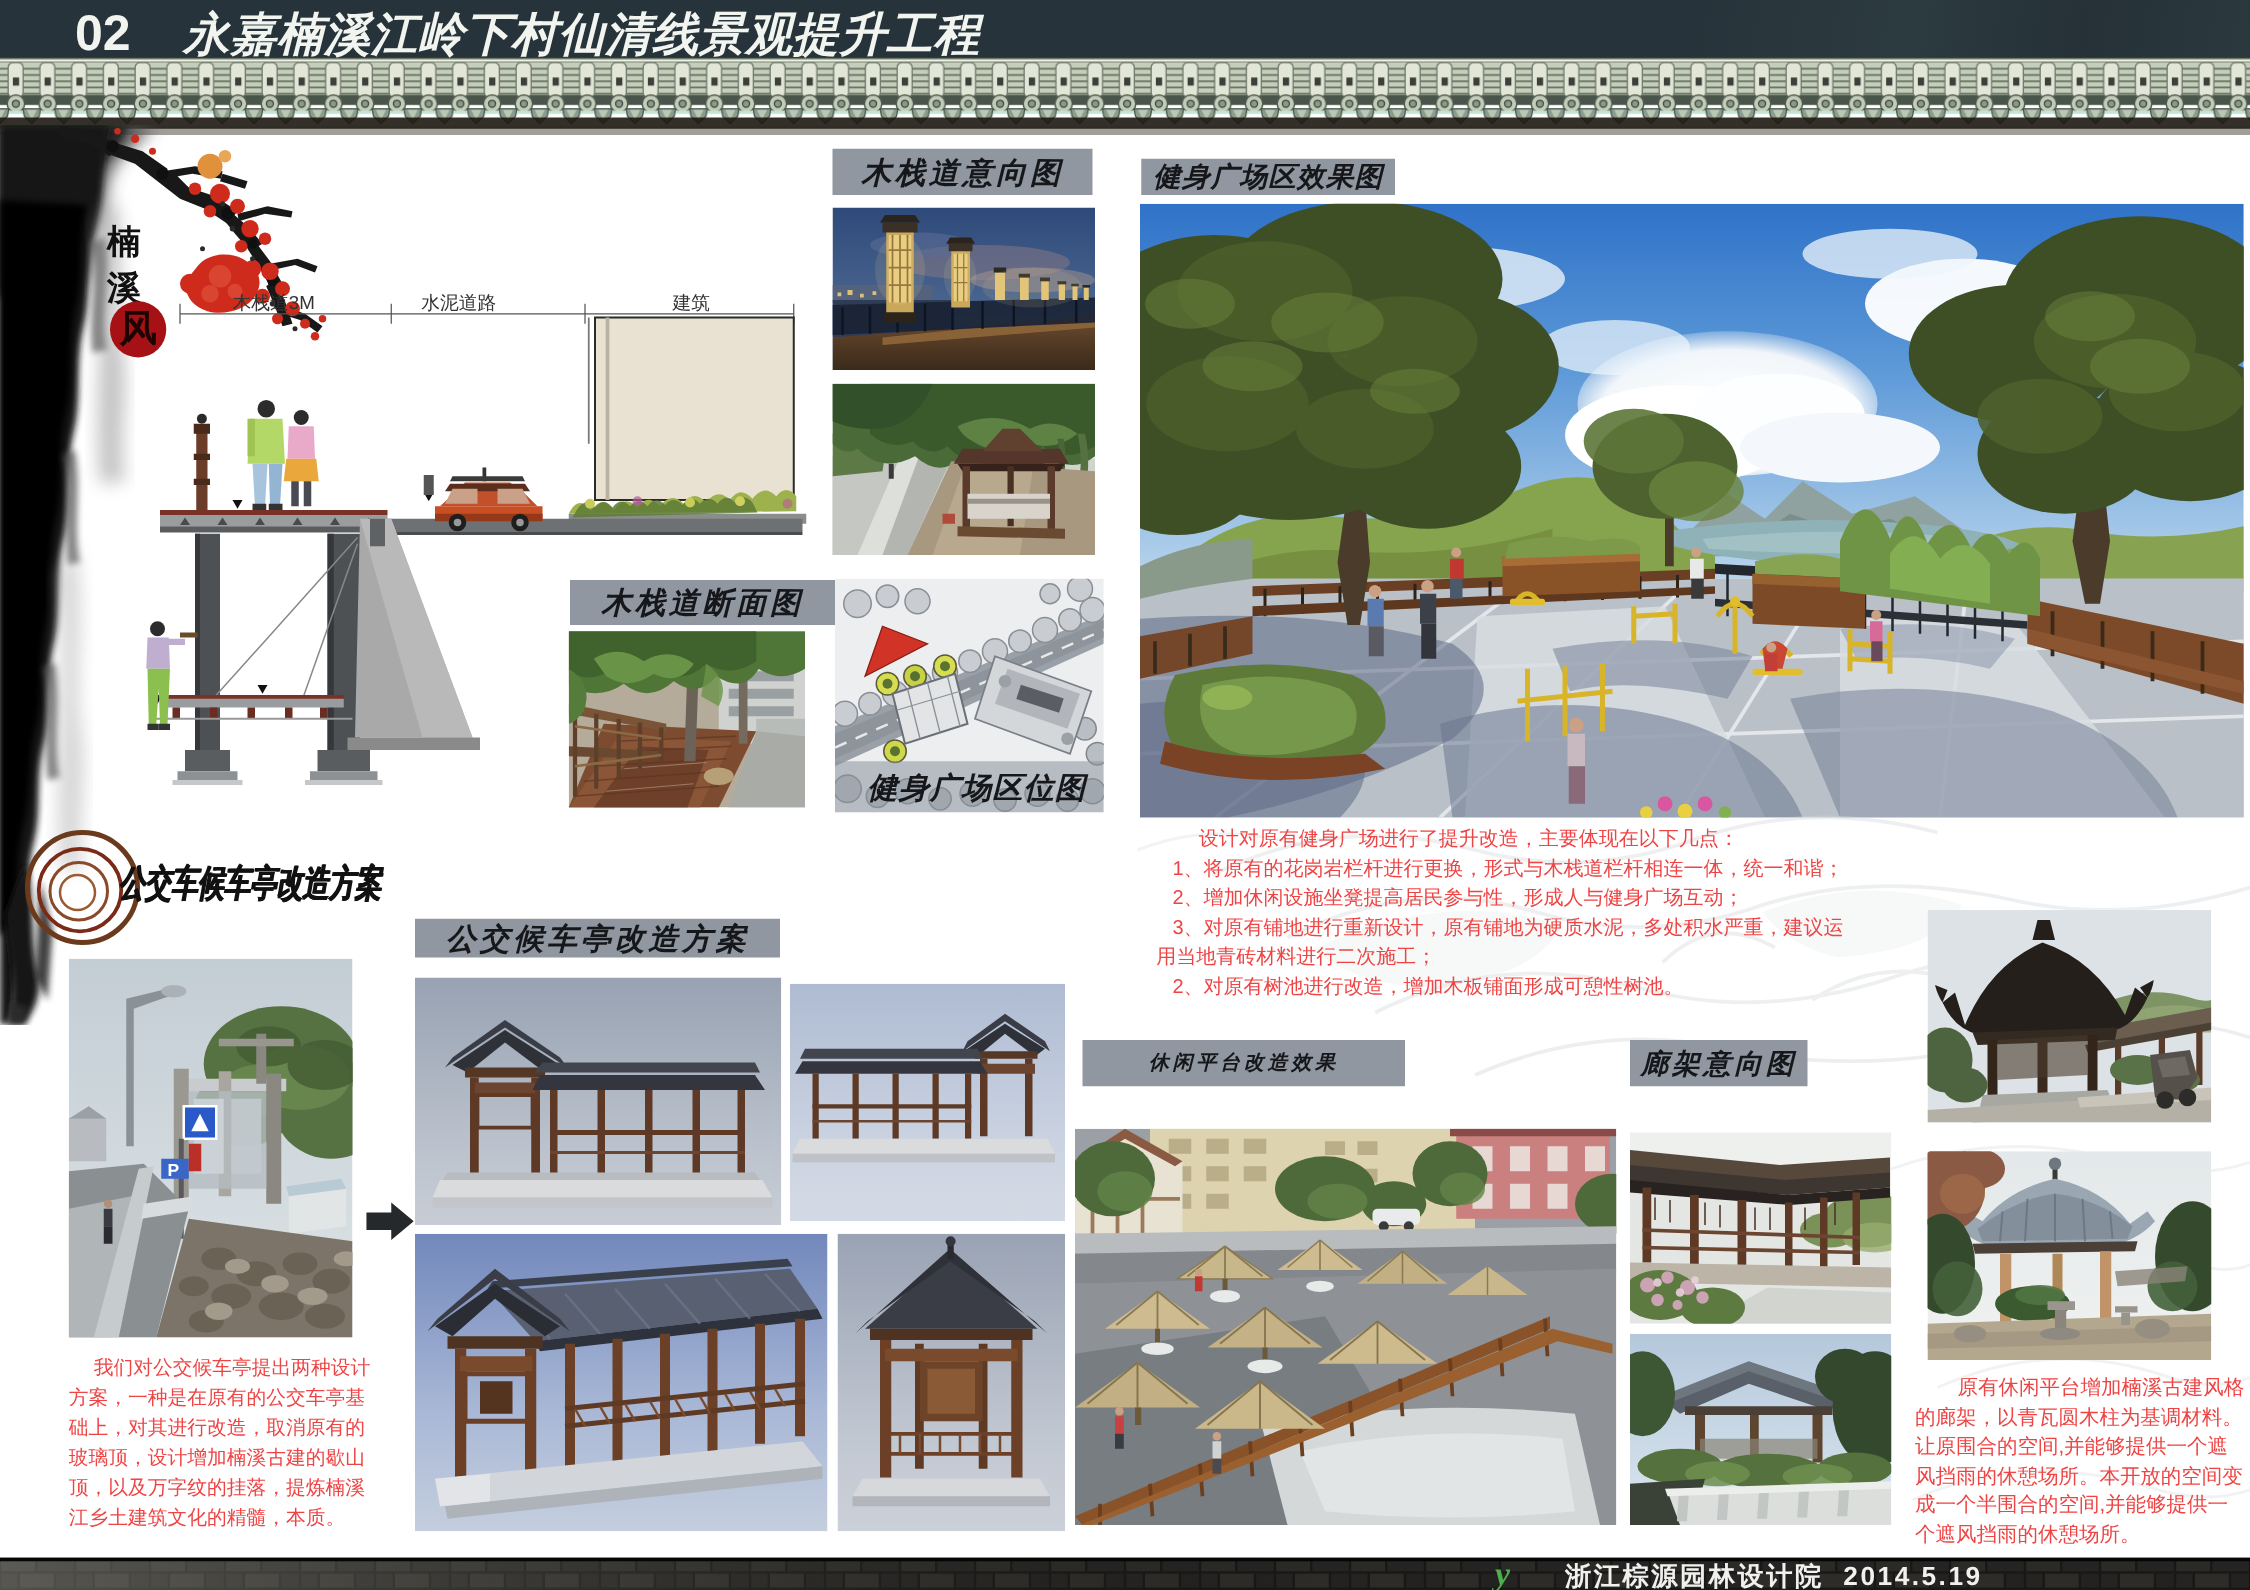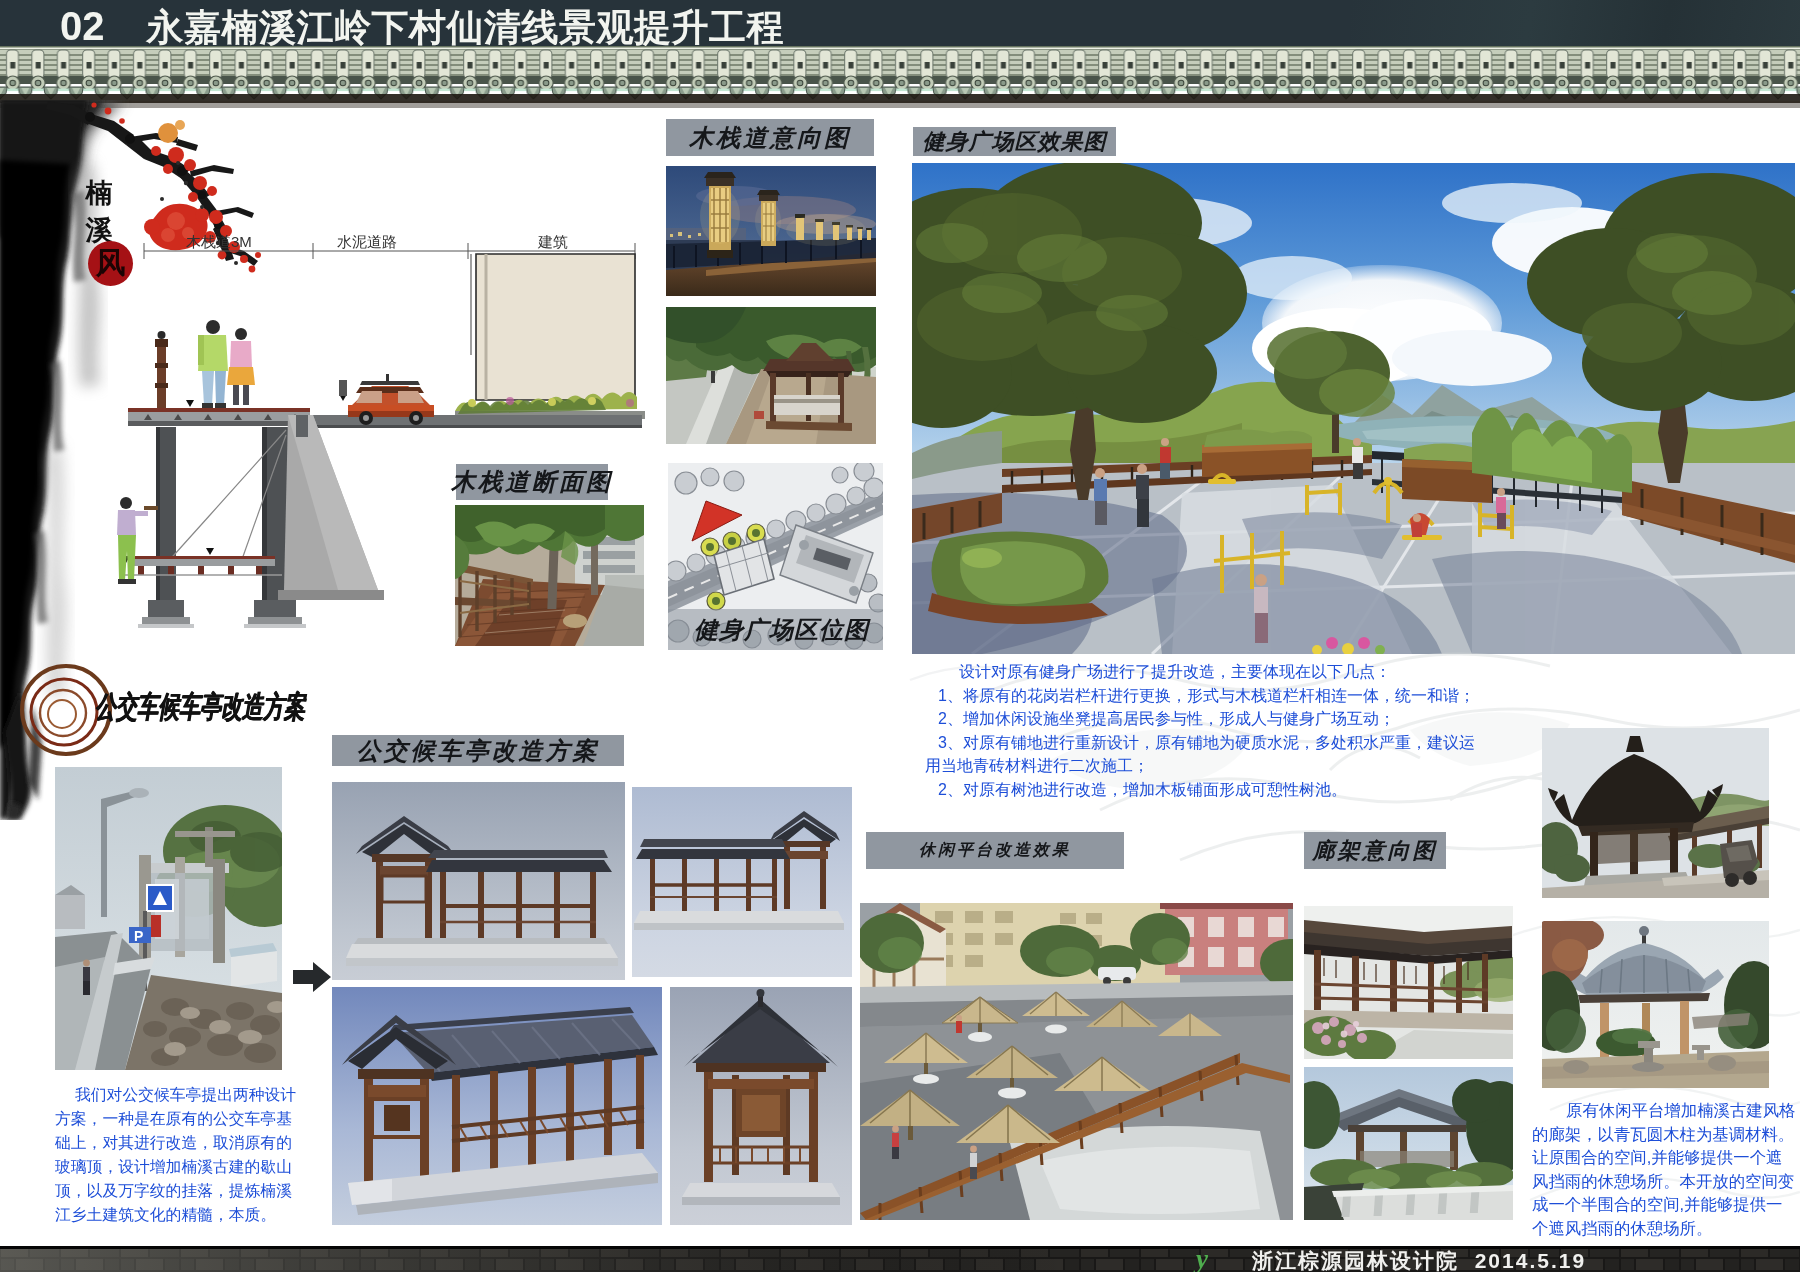--- a/index.html
+++ b/index.html
@@ -1,28 +1,28 @@
 <!DOCTYPE html>
 <html><head>
 <meta charset="utf-8">
 <style>
 html,body{margin:0;padding:0;}
 body{width:1800px;height:1272px;position:relative;background:#ffffff;font-family:"Liberation Sans",sans-serif;overflow:hidden;}
 .abs{position:absolute;}
 .glabel{position:absolute;background:#9097a0;color:#15171a;display:flex;align-items:center;justify-content:center;font-weight:bold;letter-spacing:3px;white-space:nowrap;font-style:italic;}
-.para{position:absolute;color:#1d4ed8;font-size:17.5px;line-height:24px;}
+.para{position:absolute;color:#ef4444;font-size:17.5px;line-height:24px;}
 </style>
 </head>
 <body>
 
 <div class="abs" style="left:0;top:0;width:1800px;height:47px;background:#27333a;"></div>
 
 <div class="abs" style="left:1350px;top:0;width:450px;height:47px;background:linear-gradient(100deg,#27333a 0%,#2c3b40 40%,#253136 70%,#2b393e 100%);"></div>
 
-<div class="abs" style="left:60px;top:3px;width:1100px;height:46px;color:#f2f4ef;font-size:40px;font-weight:bold;white-space:nowrap;">02<span style="display:inline-block;width:42px;"></span><span style="font-size:37px;letter-spacing:0.5px;">永嘉楠溪江岭下村仙清线景观提升工程</span></div>
+<div class="abs" style="left:60px;top:3px;width:1100px;height:46px;color:#f2f4ef;font-size:40px;font-weight:bold;white-space:nowrap;">02<span style="display:inline-block;width:42px;"></span><span style="font-size:37px;font-style:italic;letter-spacing:0.5px;">永嘉楠溪江岭下村仙清线景观提升工程</span></div>
 
 <div class="abs" id="tileband" style="left:0;top:46px;width:1800px;height:62px;">
 <svg width="1800" height="62" viewBox="0 0 1800 62">
 <defs>
 <pattern id="tiles" x="0" y="0" width="25.4" height="62" patternUnits="userSpaceOnUse">
   <rect x="0" y="0" width="25.4" height="4" fill="#66735f"></rect>
   <rect x="0" y="1.5" width="25.4" height="1.8" fill="#eef2e6"></rect>
   <rect x="0" y="4" width="25.4" height="30" fill="#c5cdbb"></rect>
   <rect x="0" y="30" width="25.4" height="8" fill="#49544a"></rect>
 
@@ -299,21 +299,21 @@
 <rect x="258" y="176" width="86" height="6" fill="#96381a"></rect>
 <path d="M270,150 L330,150 L328,146 L272,146 Z" fill="#3a3a3a"></path>
 <circle cx="276" cy="183" r="7" fill="#1e1e1e"></circle>
         <circle cx="326" cy="183" r="7" fill="#1e1e1e"></circle>
 <circle cx="276" cy="183" r="3" fill="#9a9a9a"></circle>
         <circle cx="326" cy="183" r="3" fill="#9a9a9a"></circle>
 </g>
 </svg>
 </div>
 
-<div class="glabel" style="left:456px;top:464px;width:152px;height:36px;font-size:24px;">木栈道断面图</div>
+<div class="glabel" style="left:456px;top:464px;width:212px;height:36px;font-size:24px;">木栈道断面图</div>
 
 <div class="abs" id="wetphoto" style="left:455px;top:505px;width:189px;height:141px;">
 <svg width="189" height="141" viewBox="0 0 189 141">
 <rect width="189" height="141" fill="#b5ab9a"></rect>
 
 <rect x="120" y="10" width="69" height="80" fill="#cfd2cf"></rect>
 <g fill="#9aa0a2">
         <rect x="128" y="18" width="52" height="8"></rect>
         <rect x="128" y="32" width="52" height="8"></rect>
         <rect x="128" y="46" width="52" height="8"></rect>

